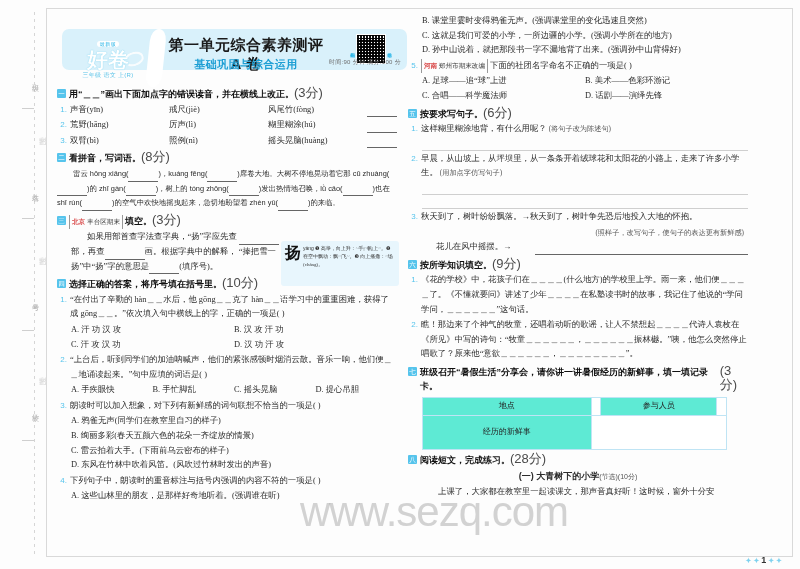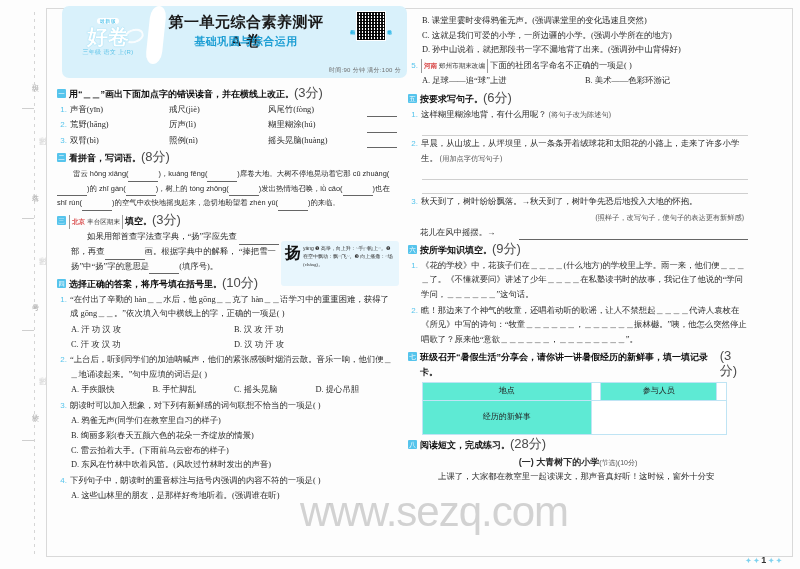--- a/index.html
+++ b/index.html
@@ -56,22 +56,22 @@
     left: 36px;
     color: #dcdcdc;
     font-size: 8px;
     writing-mode: vertical-rl;
     text-orientation: upright;
   }
 
   
   .header {
     position: absolute;
-    left: 62px; top: 6px;
-    width: 345px; height: 72px;
+    left: 62px; top: 29px;
+    width: 345px; height: 41px;
   }
   .hdr-bg {
     position: absolute; inset: 0;
     background: #d9f1fb;
     border-radius: 7px;
   }
   .hdr-notch {
     position: absolute;
     left: 86px; top: 0;
     width: 16px; height: 58px;
@@ -506,20 +506,24 @@
       <span class="q-no">5.</span>
       <span class="q-body">
         <span class="tag"><span class="prov">河南</span> <span>郑州市期末改编</span></span><span>下面的社团名字命名不正确的一项是(      )</span>
       </span>
     </div>
     <div style="margin-left:14px;">
       <div class="opt-row">
         <span class="opt">A. 足球——追“球”上进</span>
         <span class="opt">B. 美术——色彩环游记</span>
       </div>
+      <div class="opt-row">
+        <span class="opt">C. 合唱——科学魔法师</span>
+        <span class="opt">D. 话剧——演绎先锋</span>
+      </div>
     </div>
 
     <div class="sec">
       <span class="sec-num">五</span>
       <span>按要求写句子。</span>
       <span class="sec-pts">(6分)</span>
     </div>
 
     <div class="q">
       <span class="q-no">1.</span>
@@ -538,21 +542,21 @@
       </span>
     </div>
     <div class="wline"></div>
     <div class="wline"></div>
 
     <div class="q">
       <span class="q-no">3.</span>
       <span class="q-body">秋天到了，树叶纷纷飘落。→秋天到了，树叶争先恐后地投入大地的怀抱。</span>
     </div>
     <div class="note" style="text-align:right; margin-right:4px;">(照样子，改写句子，使句子的表达更有新鲜感)</div>
-    <div style="margin-left:12px; display:flex; align-items:flex-end;gap:24px;">
+    <div style="margin-left:28px; display:flex; align-items:flex-end;gap:24px;">
       <span>花儿在风中摇摆。→</span>
       <span style="flex:1 1 auto; border-bottom:1px solid #666; height:11px;"></span>
     </div>
 
     <div class="sec">
       <span class="sec-num">六</span>
       <span>按所学知识填空。</span>
       <span class="sec-pts">(9分)</span>
     </div>
     <div class="q">

